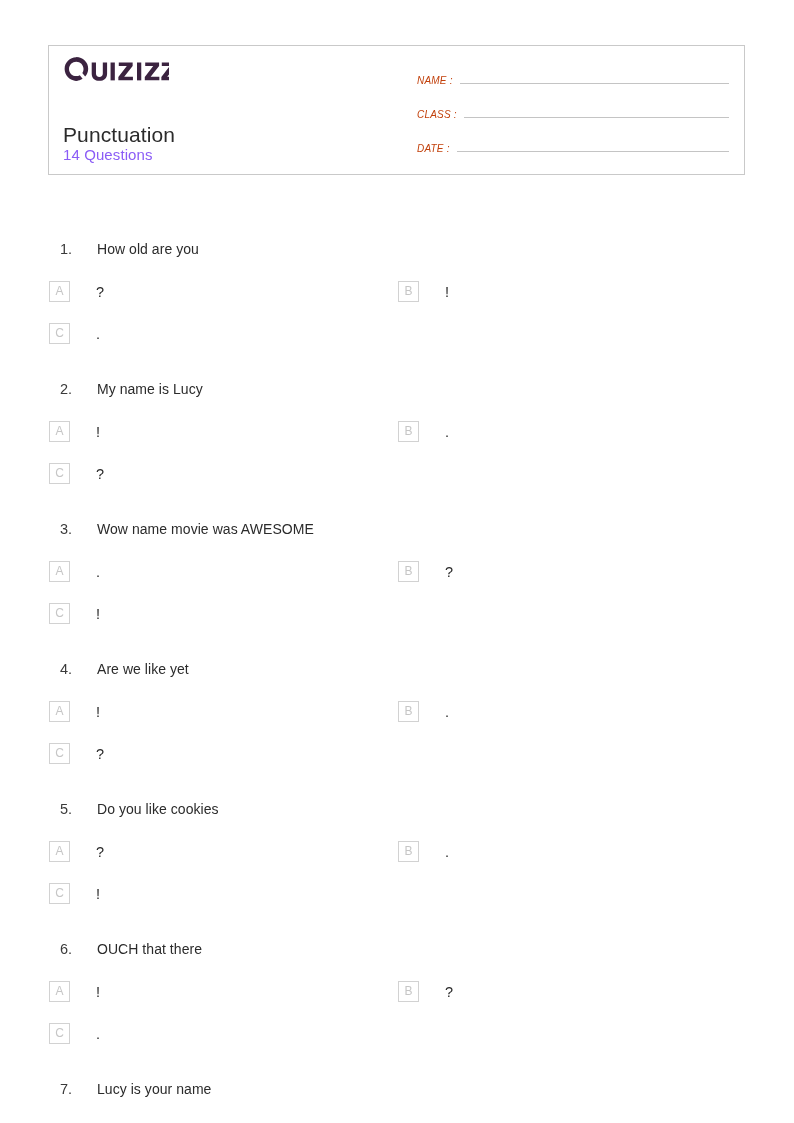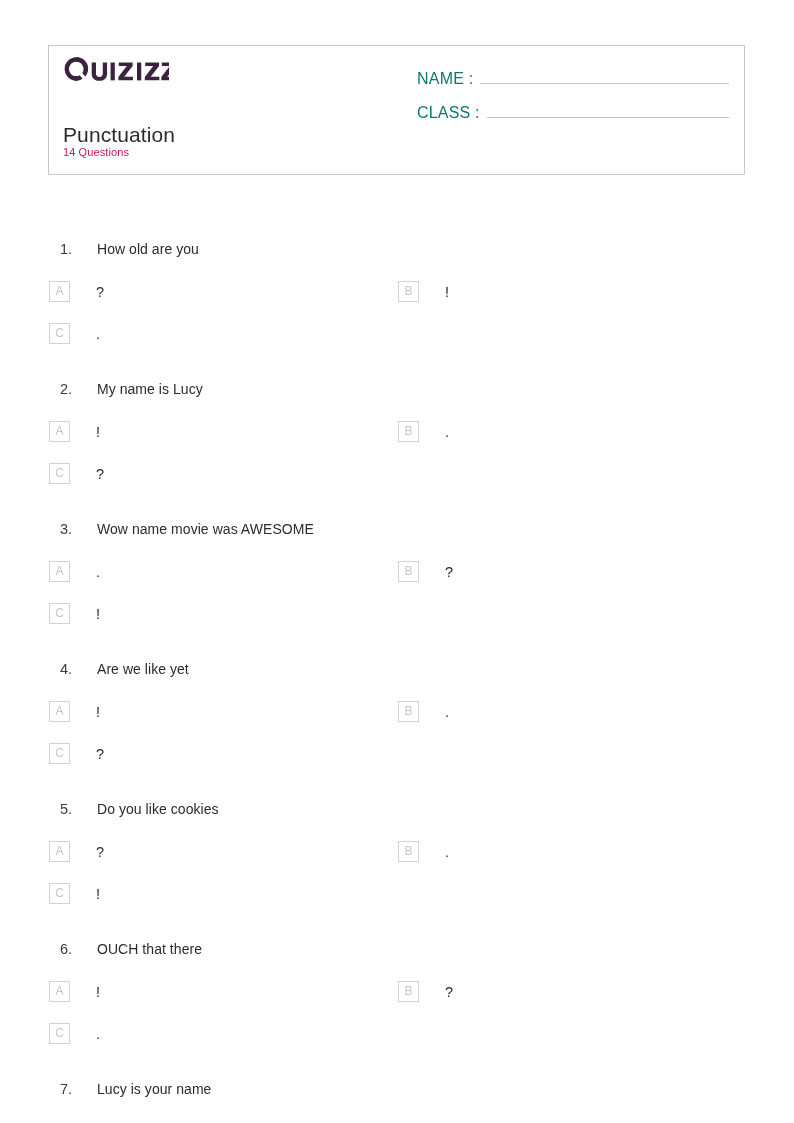--- a/index.html
+++ b/index.html
@@ -56,44 +56,45 @@
     font-weight: 400;
     color: #2b2b2b;
     letter-spacing: 0.1px;
     white-space: nowrap;
   }
 
   .quiz-subtitle {
     position: absolute;
     left: 14px;
     top: 100px;
-    font-size: 11px;
+    font-size: 15px;
     font-weight: 400;
-    color: #be185d;
+    color: #8b5cf6;
     letter-spacing: 0.1px;
     white-space: nowrap;
   }
 
   
   .fields {
     position: absolute;
     left: 368px;
     top: 20px;
     width: 312px;
   }
   .field-row {
     display: flex;
     align-items: baseline;
     height: 34px;
   }
   .field-label {
-    font-size: 16px;
-    color: #0f766e;
+    font-size: 10px;
+    color: #c2410c;
     white-space: nowrap;
     letter-spacing: 0.2px;
+    font-style: italic;
   }
   .field-line {
     flex: 1;
     border-bottom: 1px solid #c4c4c4;
     height: 17px;
     margin-left: 7px;
   }
 
   
   .questions {
@@ -181,20 +182,24 @@
 
     <div class="fields">
       <div class="field-row">
         <span class="field-label">NAME :</span>
         <span class="field-line"></span>
       </div>
       <div class="field-row">
         <span class="field-label">CLASS :</span>
         <span class="field-line"></span>
       </div>
+      <div class="field-row">
+        <span class="field-label">DATE  :</span>
+        <span class="field-line"></span>
+      </div>
     </div>
 
   </div>
 
   <div class="questions" id="questions-container">
       <div class="question-block">
         <div class="q-head">
           <span class="q-num">1.</span>
           <span class="q-text">How old are you</span>
         </div>

